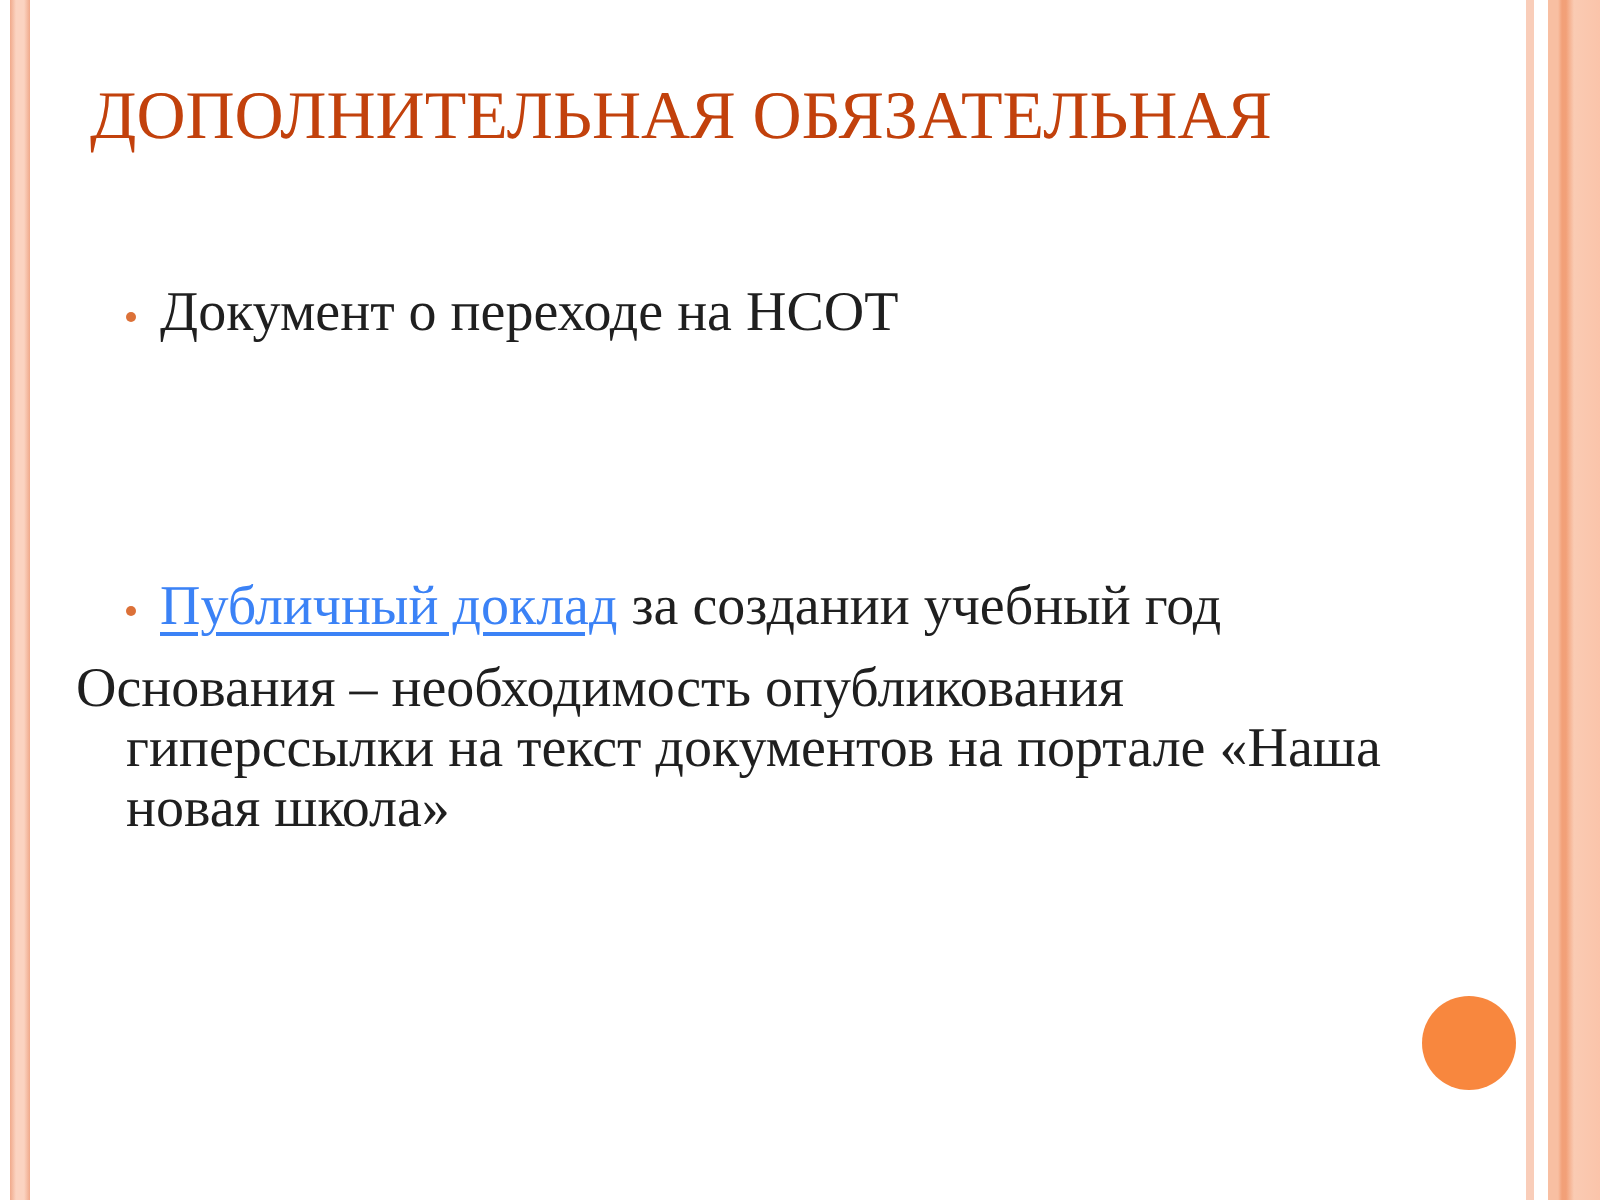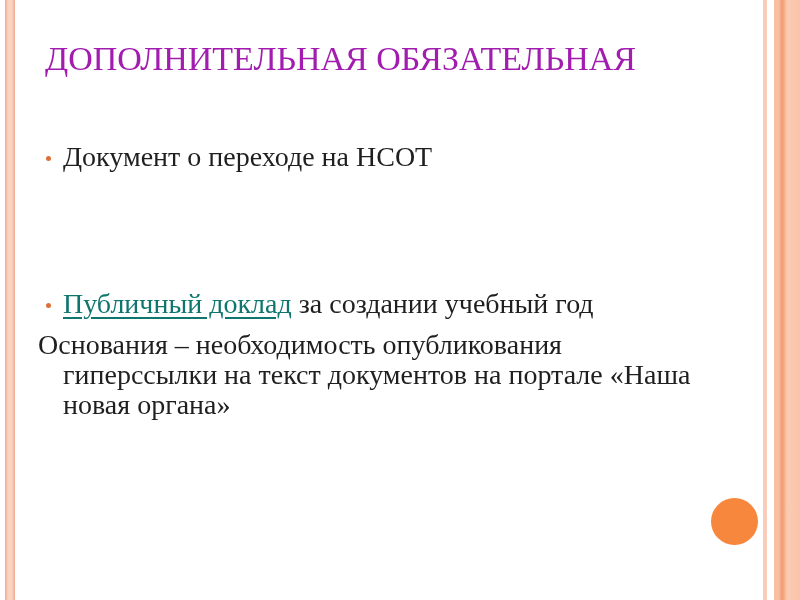--- a/index.html
+++ b/index.html
@@ -45,43 +45,43 @@
     border-radius: 50%;
     background: #f8873e;
   }
   .title {
     position: absolute;
     left: 45px; top: 41px;
     margin: 0;
     font-size: 34px;
     font-weight: normal;
     line-height: 35px;
-    color: #a21caf;
+    color: #c2410c;
   }
   .title .title-line { white-space: nowrap; }
   .bullet {
     position: absolute;
-    left: 46px;
+    left: 63px;
   }
   .dot {
     position: absolute;
     left: 0; top: 14px;
     width: 5px; height: 5px;
     border-radius: 50%;
     background: #dc7138;
   }
   .btext {
     margin-left: 17px;
     width: 575px;
     font-size: 28px;
     line-height: 30px;
     color: #1f1f1f;
   }
   .hyperlink {
-    color: #0f766e;
+    color: #3b82f6;
     text-decoration: underline;
     text-decoration-thickness: 2px;
     text-underline-offset: 4px;
     cursor: pointer;
   }
   .note {
     position: absolute;
     left: 38px; top: 330px;
     width: 630px;
     padding-left: 25px;
@@ -114,15 +114,15 @@
     <div class="btext">Документ о переходе на НСОТ</div>
   </div>
 
 
 
   <div class="bullet b4">
     <span class="dot"></span>
     <div class="btext"><span class="hyperlink">Публичный доклад</span><span> за создании учебный год</span></div>
   </div>
 
-  <div class="note">Основания – необходимость опубликования гиперссылки на текст документов на портале «Наша новая органа»</div>
+  <div class="note">Основания – необходимость опубликования гиперссылки на текст документов на портале «Наша новая школа»</div>
 
 </div>
 
 </body></html>

